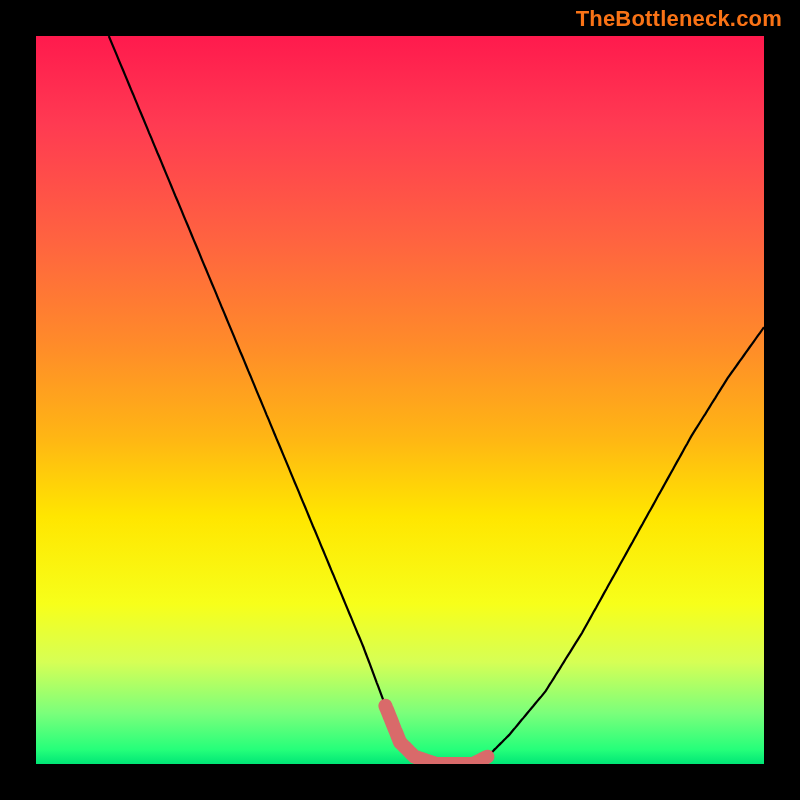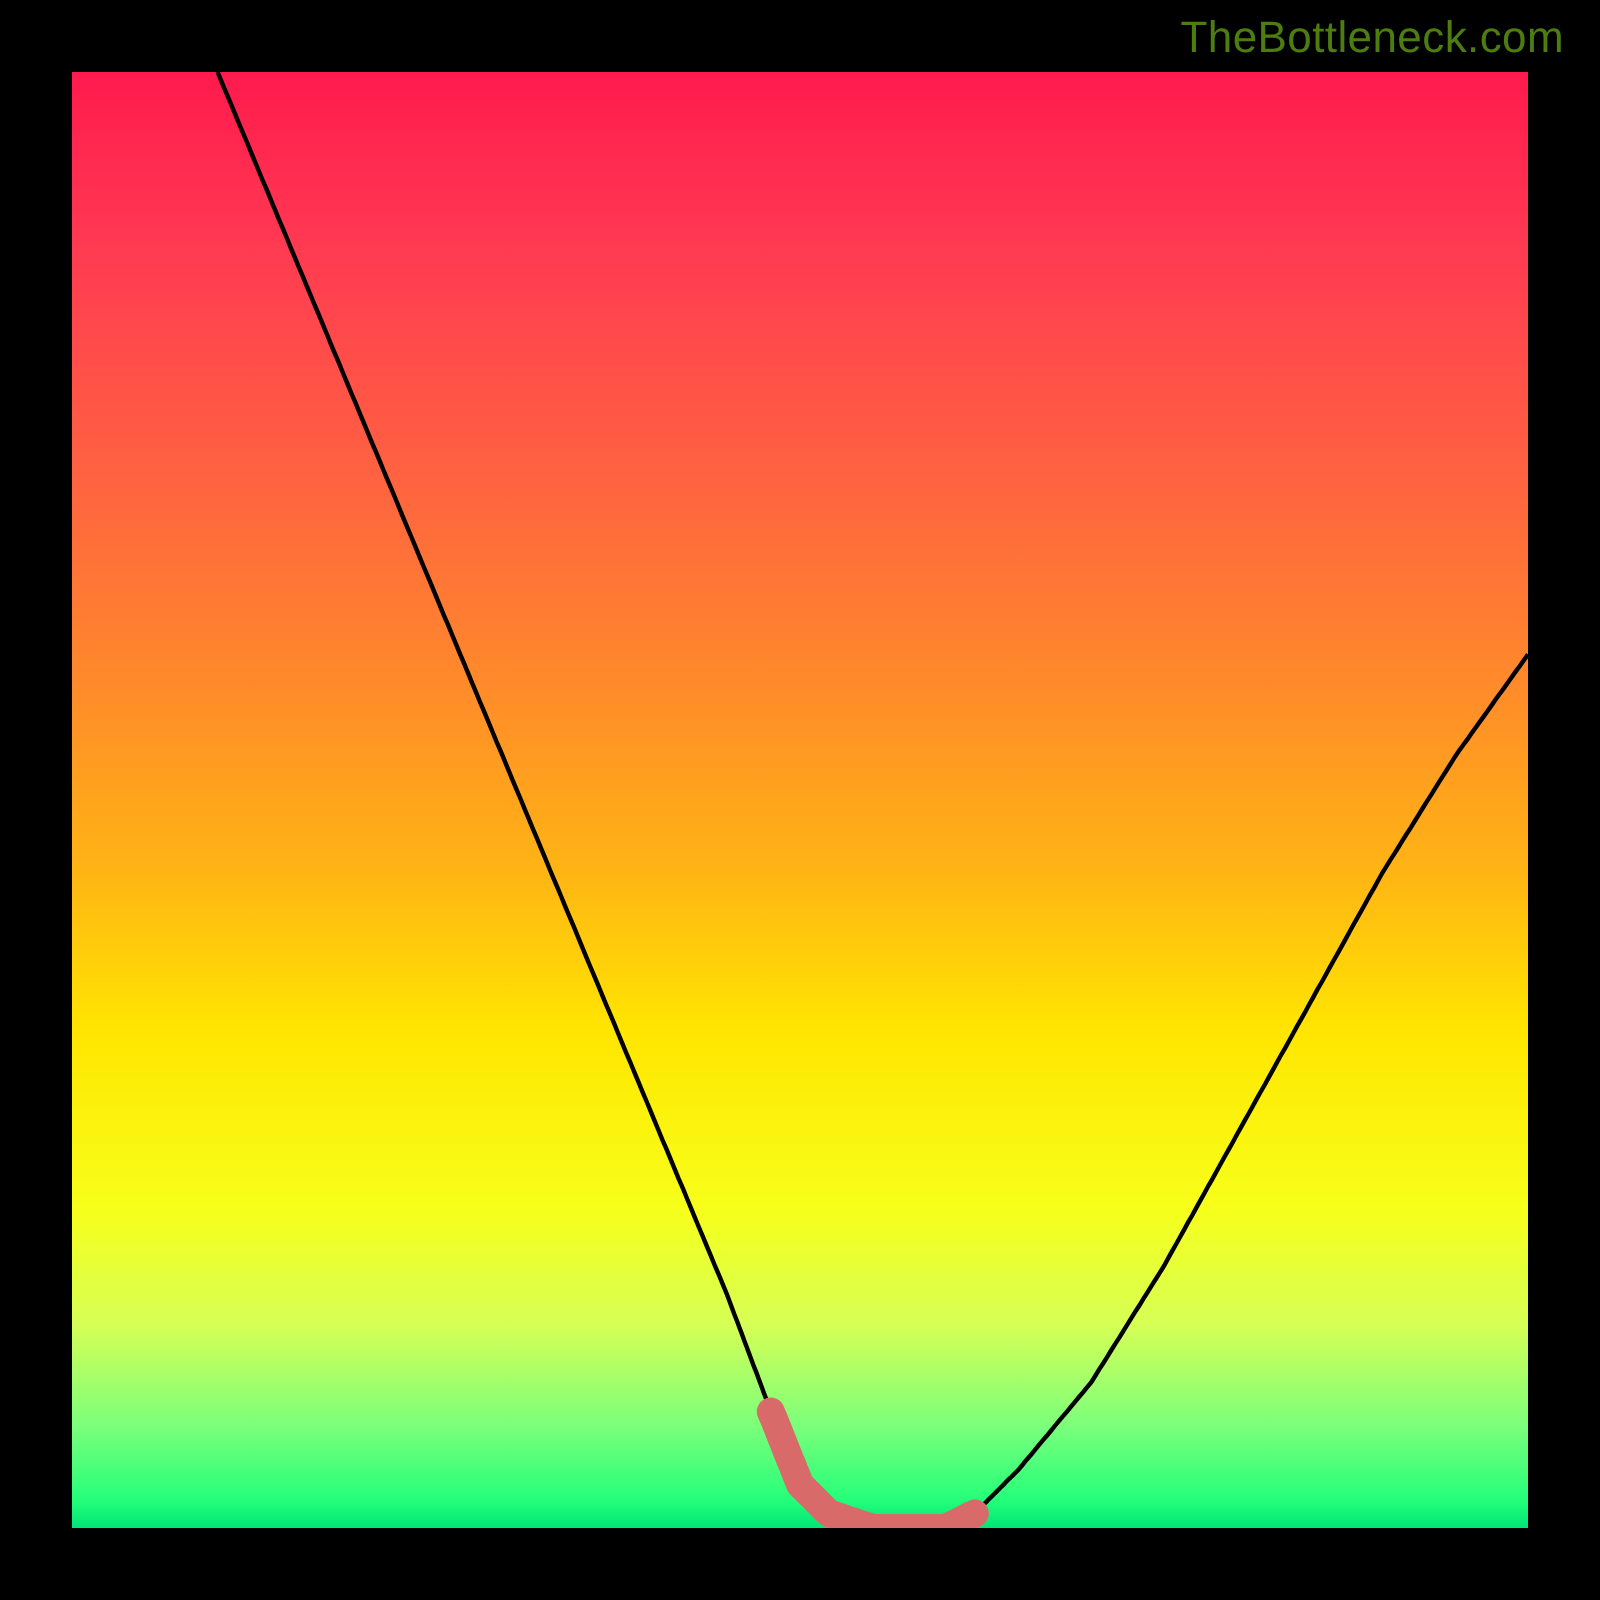--- a/index.html
+++ b/index.html
@@ -45,23 +45,23 @@
     position: absolute;
     left: 0;
     top: 0;
     width: 728px;
     height: 728px;
   }
   .watermark {
     position: absolute;
     top: 6px;
     right: 18px;
-    color: #4d7c0f;
+    color: #f97316;
     font-size: 22px;
-    font-weight: 400;
+    font-weight: 700;
     letter-spacing: 0.2px;
     user-select: none;
   }
 </style>
 </head>
 <body>
 
 <div class="frame">
 
   <div class="plot">

